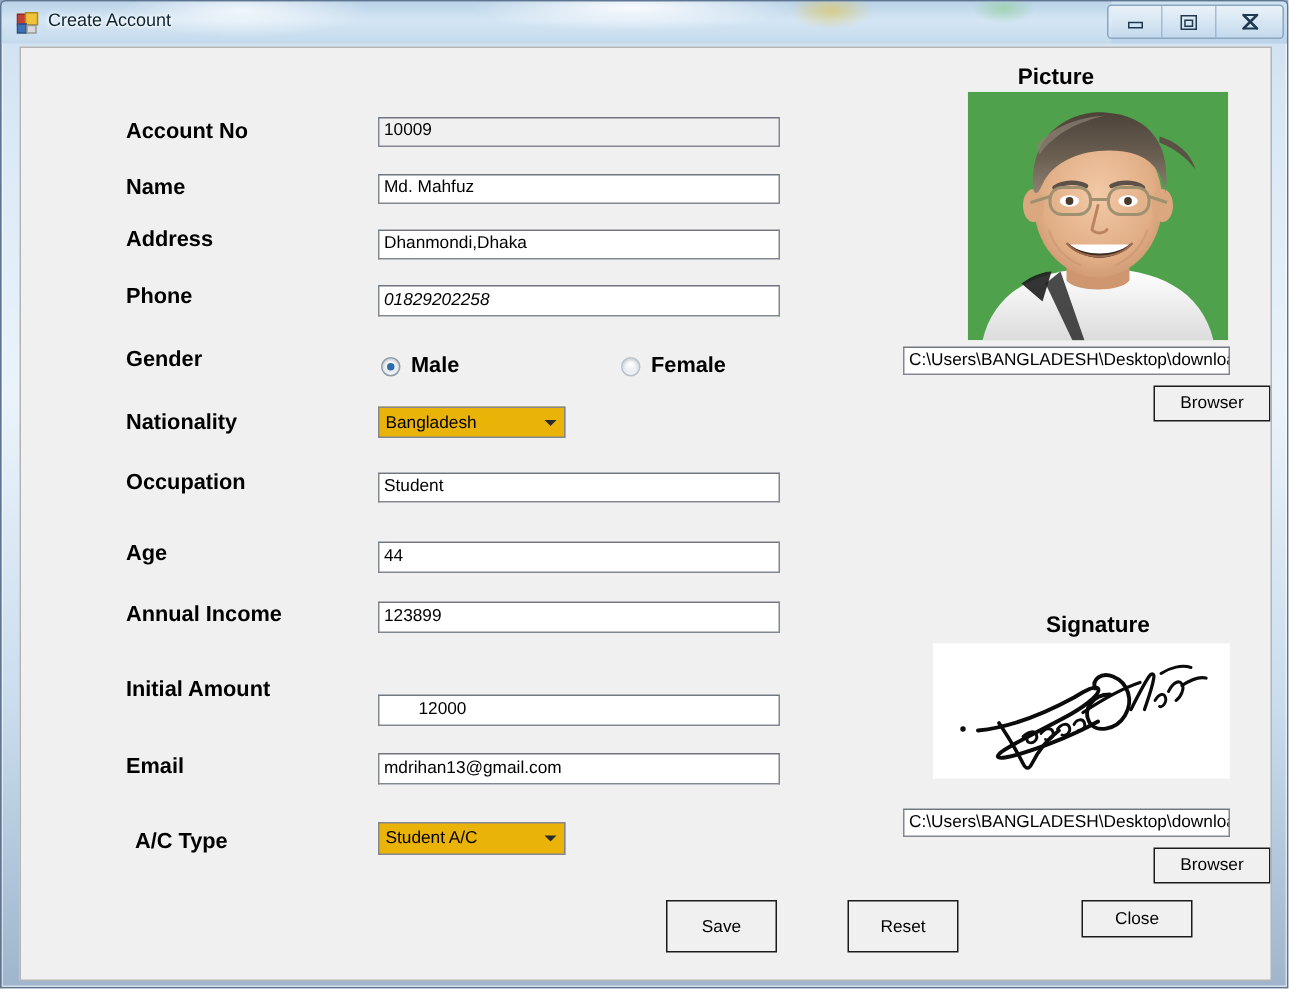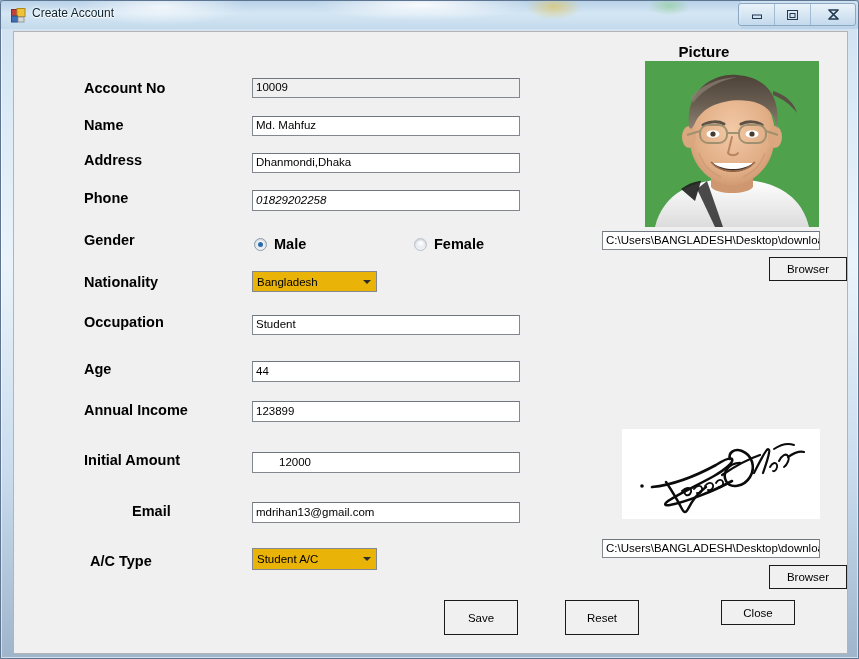--- a/index.html
+++ b/index.html
@@ -234,21 +234,21 @@
       <div class="lbl" style="left:70px; top:48px;">Account No</div>
       <div class="lbl" style="left:70px; top:85px;">Name</div>
       <div class="lbl" style="left:70px; top:120px;">Address</div>
       <div class="lbl" style="left:70px; top:158px;">Phone</div>
       <div class="lbl" style="left:70px; top:200px;">Gender</div>
       <div class="lbl" style="left:70px; top:242px;">Nationality</div>
       <div class="lbl" style="left:70px; top:282px;">Occupation</div>
       <div class="lbl" style="left:70px; top:329px;">Age</div>
       <div class="lbl" style="left:70px; top:370px;">Annual Income</div>
       <div class="lbl" style="left:70px; top:420px;">Initial Amount</div>
-      <div class="lbl" style="left:70px; top:471px;margin-left:48px;">Email</div>
+      <div class="lbl" style="left:70px; top:471px;">Email</div>
       <div class="lbl" style="left:76px; top:521px;">A/C Type</div>
 
       <div class="tb readonly" style="left:238px; top:46px; width:268px; height:20px;">10009</div>
 
       <div class="tb" style="left:238px; top:84px; width:268px; height:20px;">Md. Mahfuz</div>
 
       <div class="tb" style="left:238px; top:121px; width:268px; height:20px;">Dhanmondi,Dhaka</div>
 
       <div class="tb" style="left:238px; top:158px; width:268px; height:21px;font-style:italic;">01829202258</div>
 
@@ -265,21 +265,21 @@
         <span>Bangladesh</span>
         <span class="arrow"></span>
       </div>
 
       <div class="tb" style="left:238px; top:283px; width:268px; height:20px;">Student</div>
 
       <div class="tb" style="left:238px; top:329px; width:268px; height:21px;">44</div>
 
       <div class="tb" style="left:238px; top:369px; width:268px; height:21px;">123899</div>
 
-      <div class="tb" style="left:238px; top:420px; width:268px; height:21px;padding-left:26px;">12000</div>
+      <div class="tb" style="left:238px; top:431px; width:268px; height:21px;padding-left:26px;">12000</div>
 
       <div class="tb" style="left:238px; top:470px; width:268px; height:21px;">mdrihan13@gmail.com</div>
 
       <div class="combo" style="left:238px; top:516px; width:125px; height:22px;">
         <span>Student A/C</span>
         <span class="arrow"></span>
       </div>
 
       <div class="section-title" style="left:631px; top:11px; width:118px;">Picture</div>
 
@@ -345,20 +345,21 @@
 
           <path d="M54 92 C58 104 66 112 76 116" stroke="#c79372" stroke-width="1.5" fill="none" opacity="0.55"></path>
           <path d="M120 92 C116 104 108 112 98 116" stroke="#c79372" stroke-width="1.5" fill="none" opacity="0.55"></path>
         </svg>
       </div>
 
       <div class="tb" style="left:588px; top:199px; width:218px; height:19px;">C:\Users\BANGLADESH\Desktop\downloa</div>
 
       <div class="btn" style="left:755px; top:225px; width:78px; height:24px;">Browser</div>
 
+      <div class="section-title" style="left:631px; top:376px; width:174px;">Signature</div>
 
       <div class="sigbox" style="left:608px; top:397px; width:198px; height:90px;">
         <svg width="198" height="90" viewBox="0 0 198 90">
           <rect x="0" y="0" width="198" height="90" fill="#ffffff"></rect>
           <g fill="none" stroke="#0b0b0b" stroke-linecap="round" stroke-linejoin="round">
 
             <circle cx="20" cy="57" r="1.8" fill="#0b0b0b" stroke="none"></circle>
 
             <path d="M30 58 C50 56 72 48 94 36 C102 31 108 28 110 30
                      C112 33 104 40 92 47 C76 56 58 64 46 72

